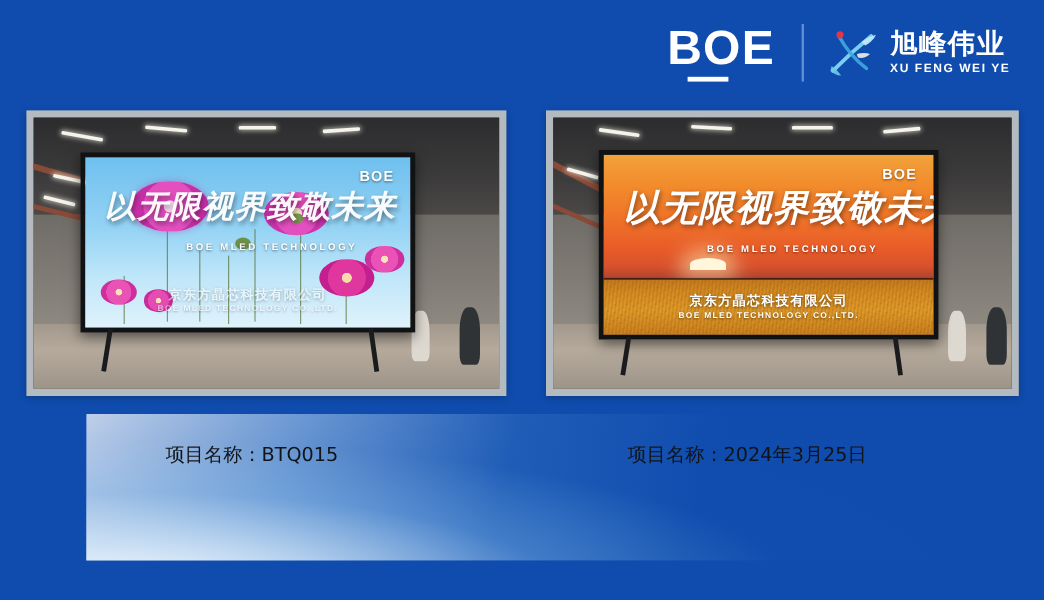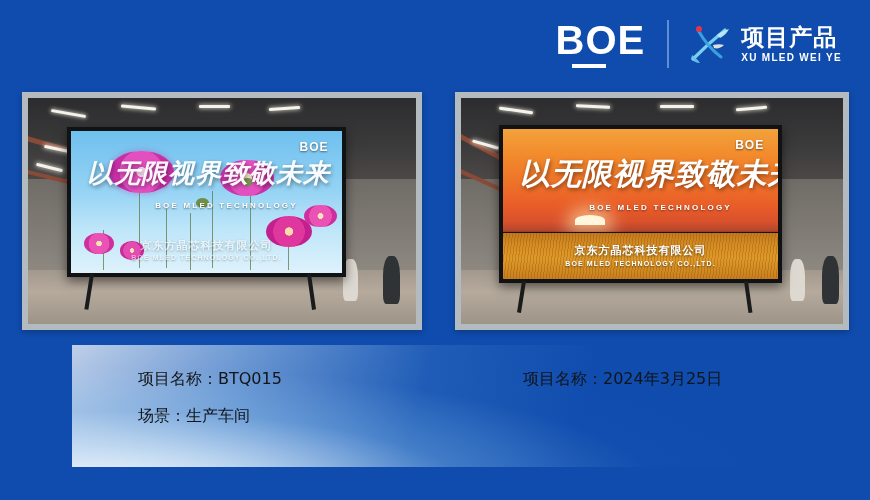--- a/index.html
+++ b/index.html
@@ -209,22 +209,22 @@
         <svg viewBox="0 0 46 46" width="46" height="46">
           <path d="M6 38 C14 30 22 22 38 9" stroke="#7fd6f2" stroke-width="3.2" fill="none" stroke-linecap="round" opacity=".95"></path>
           <path d="M11 9 C16 18 22 27 34 36" stroke="#3fa9e0" stroke-width="3" fill="none" stroke-linecap="round" opacity=".9"></path>
           <path d="M30 14 C34 11 38 9 42 8 C40 12 37 15 33 17 Z" fill="#bfeaf8" opacity=".95"></path>
           <path d="M5 34 C8 36 11 39 13 42 C9 42 6 40 4 38 Z" fill="#6cc9ea" opacity=".9"></path>
           <path d="M26 24 C30 23 34 23 37 24 C34 27 30 28 27 27 Z" fill="#f3f0e2" opacity=".9"></path>
           <circle cx="12" cy="8" r="3" fill="#e2344a"></circle>
         </svg>
       </div>
       <div class="xf-text">
-        <div class="xf-cn">项目产品</div>
-        <div class="xf-en">XU MLED WEI YE</div>
+        <div class="xf-cn">旭峰伟业</div>
+        <div class="xf-en">XU FENG WEI YE</div>
       </div>
     </div>
 
   </div>
 </div>
 
 <div class="photo-frame" id="photo-left">
   <div class="photo-inner">
     <div class="warehouse">
       <div class="ceiling"></div>
@@ -321,18 +321,15 @@
 
 
     <div class="info-line">
       <span class="lbl">项目名称：</span><span class="val">BTQ015</span>
     </div>
 
     <div class="info-line">
       <span class="lbl">项目名称：</span><span class="val">2024年3月25日</span>
     </div>
 
-    <div class="info-line">
-      <span class="lbl">场景：</span><span class="val">生产车间</span>
-    </div>
 
   </div>
 </div>
 
 </body></html>

